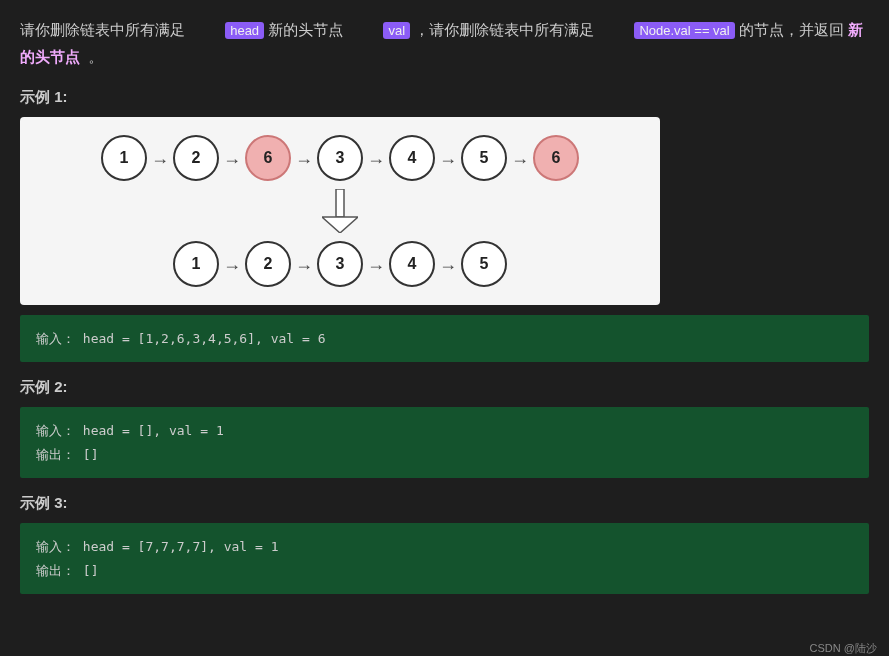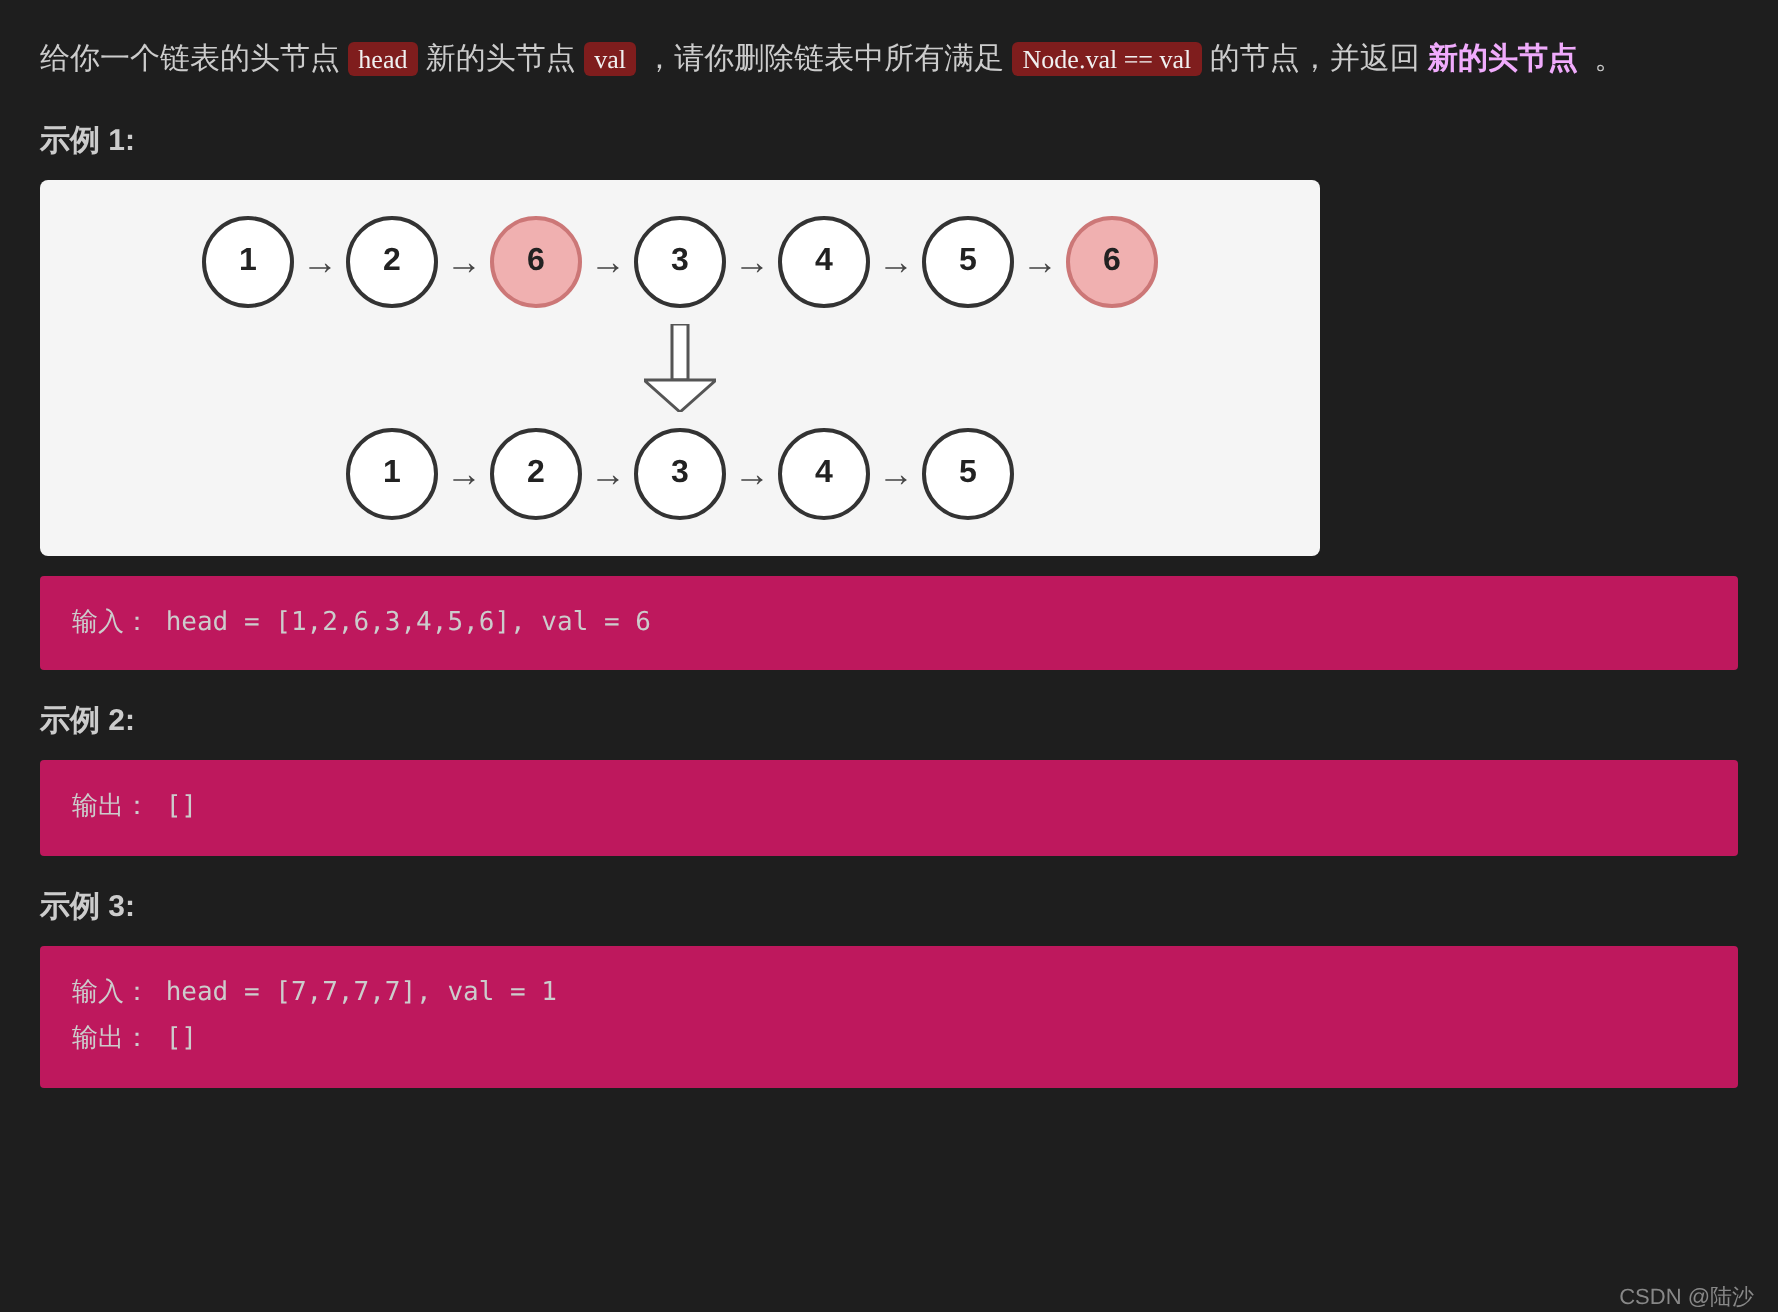--- a/index.html
+++ b/index.html
@@ -13,43 +13,44 @@
       min-height: 656px;
     }
 
     .problem-text {
       line-height: 1.8;
       margin-bottom: 18px;
       color: #cccccc;
     }
 
     .inline-code {
-      background-color: #7f1d1d;
+      background-color: #8b5cf6;
       color: #f0f0f0;
       padding: 1px 5px;
       border-radius: 3px;
-      font-family: Liberation Serif, serif;
+      font-family: Liberation Sans, sans-serif;
       font-size: 13px;
+      margin-left: 36px;
     }
 
     .highlight-text {
       color: #f0abfc;
       font-weight: bold;
     }
 
     .section-title {
       font-size: 15px;
       font-weight: bold;
       color: #cccccc;
       margin-bottom: 10px;
       margin-top: 16px;
     }
 
     .example-box {
-      background-color: #be185d;
+      background-color: #14532d;
       border-left: none;
       padding: 12px 16px;
       margin-bottom: 16px;
       border-radius: 2px;
     }
 
     .example-text {
       color: #cccccc;
       font-family: monospace;
       font-size: 13px;
@@ -127,21 +128,21 @@
 
     .dot {
       color: #cccccc;
       margin-left: 4px;
     }
   </style>
 </head>
 <body>
 
 <div class="problem-text">
-  <span>给你一个链表的头节点</span>
+  <span>请你删除链表中所有满足</span>
   <span class="inline-code">head</span>
   <span>新的头节点</span>
   <span class="inline-code">val</span>
   <span>，请你删除链表中所有满足</span>
   <span class="inline-code">Node.val == val</span>
   <span>的节点，并返回</span>
   <span class="highlight-text">新的头节点</span>
   <span class="dot">。</span>
 </div>
 
@@ -188,20 +189,24 @@
 <div class="example-box">
   <div class="example-text">
     <span>输入：</span>
     <span>head = [1,2,6,3,4,5,6], val = 6</span>
   </div>
 </div>
 
 <div class="section-title">示例 2:</div>
 <div class="example-box">
   <div class="example-text">
+    <span>输入：</span>
+    <span>head = [], val = 1</span>
+  </div>
+  <div class="example-text">
     <span>输出：</span>
     <span>[]</span>
   </div>
 </div>
 
 <div class="section-title">示例 3:</div>
 <div class="example-box">
   <div class="example-text">
     <span>输入：</span>
     <span>head = [7,7,7,7], val = 1</span>

